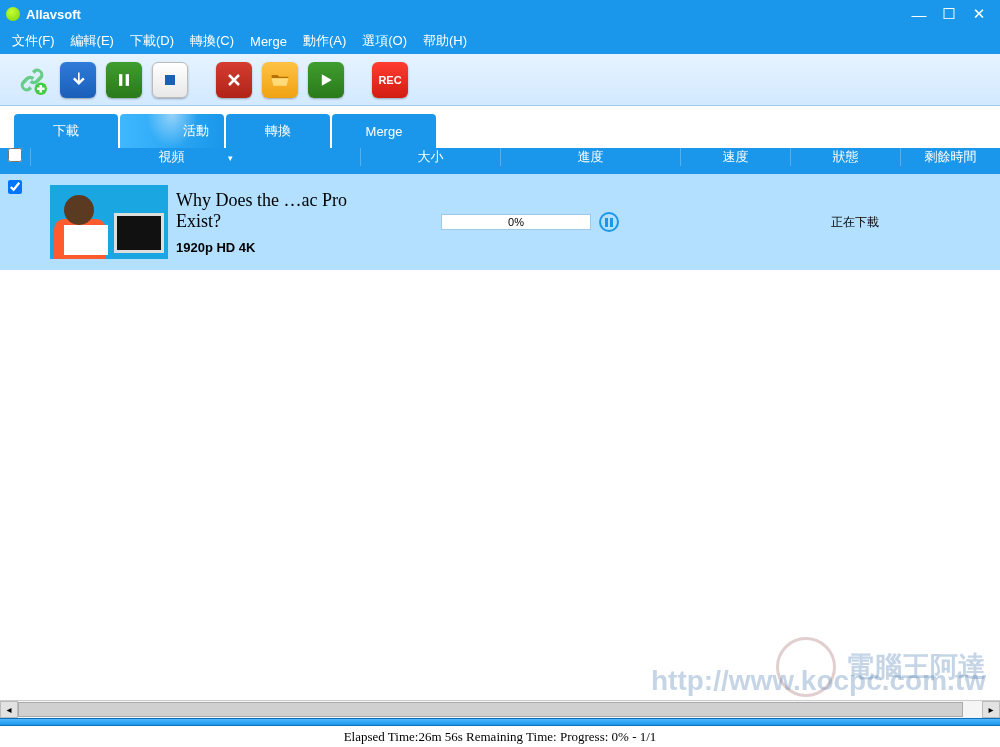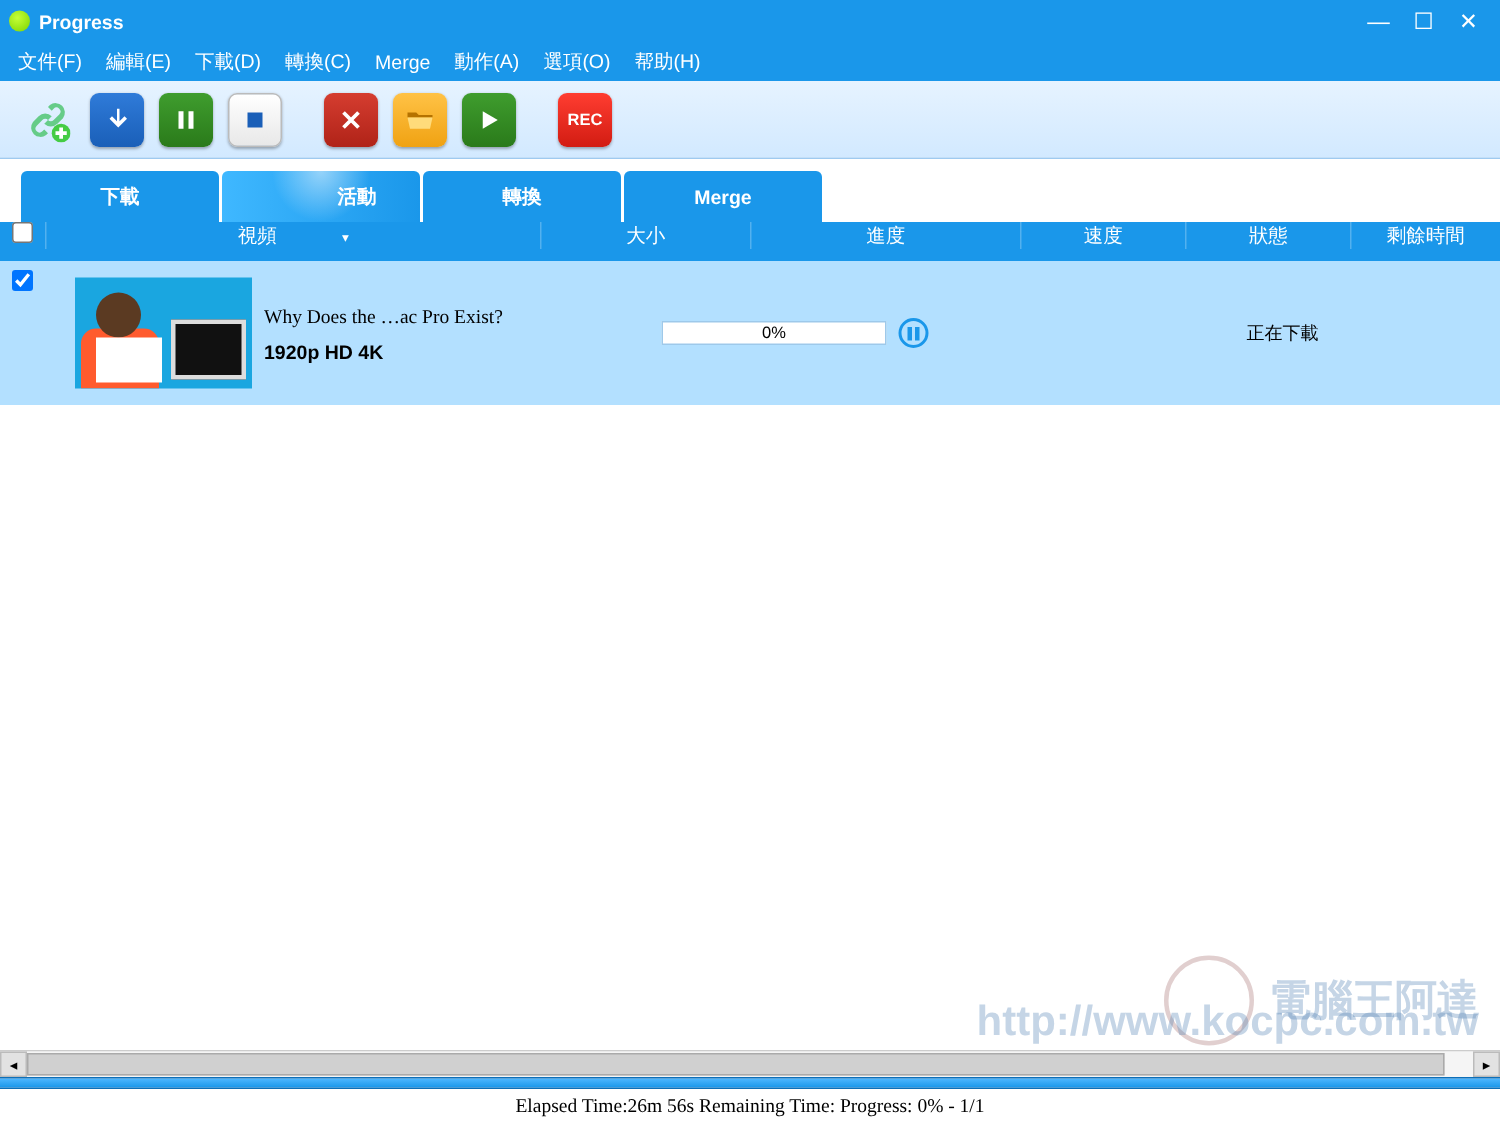--- a/index.html
+++ b/index.html
@@ -20,21 +20,21 @@
 .link-btn { width: 36px; height: 36px; background: transparent; box-shadow: none; }
 .blue { background: linear-gradient(#2f7bd9,#1a5fb8); }
 .green { background: linear-gradient(#3f9d2e,#2a7a1a); }
 .white { background: linear-gradient(#ffffff,#e8e8e8); border:1px solid #bbb; }
 .red { background: linear-gradient(#d53d30,#b02318); }
 .yellow { background: linear-gradient(#ffc246,#f0a212); }
 .rec-btn { background: linear-gradient(#ff3d31,#d21c12); color:#fff; font-size:11px; font-weight:bold; }
 .divider { width: 8px; }
 
 .tabs { display: flex; background: #fff; padding: 8px 0 0 14px; }
-.tab { width: 132px; height: 34px; background: #1a97ea; color: #fff; display: flex; align-items: center; justify-content: center; font-size: 13px; border-top-left-radius: 4px; border-top-right-radius: 4px; margin-right: 2px; cursor: pointer; font-weight: bold; }
+.tab { width: 104px; height: 34px; background: #1a97ea; color: #fff; display: flex; align-items: center; justify-content: center; font-size: 13px; border-top-left-radius: 4px; border-top-right-radius: 4px; margin-right: 2px; cursor: pointer; }
 .tab.active { background: linear-gradient(90deg,#3fb8ff 0%, #1a97ea 100%); position: relative; padding-left: 48px; }
 .tab.shine::before { content:''; position:absolute; top:0; left:25%; width:50%; height:100%; background: radial-gradient(ellipse at center top, rgba(255,255,255,.5), transparent 70%); }
 
 .colhead { display: flex; background: #1a97ea; color: #fff; font-size: 13px; height: 26px; align-items: flex-start; }
 .colhead .chk { width: 30px; display:flex; justify-content:center; }
 .colhead .c { text-align: center; border-left: 1px solid rgba(255,255,255,.25); padding: 0 4px; }
 .c-video { flex: 0 0 330px; }
 .c-size { flex: 0 0 140px; }
 .c-prog { flex: 0 0 180px; }
 .c-speed { flex: 0 0 110px; }
@@ -43,21 +43,21 @@
 
 .rowarea { background: #fff; height: 544px; position: relative; }
 .row { display: flex; align-items: center; height: 96px; background: #b3e0ff; font-size: 13px; }
 .row .chk { width: 30px; display:flex; justify-content:center; align-items:flex-start; padding-top:6px; height:100%; }
 .thumb { width: 118px; height: 74px; margin: 0 8px 0 20px; background: #1aa6e0; position: relative; overflow: hidden; }
 .thumb .monitor { position:absolute; right:4px; bottom:6px; width:50px; height:40px; background:#111; border:3px solid #ddd; }
 .thumb .person { position:absolute; left:14px; top:10px; width:30px; height:30px; background:#5b3a22; border-radius:50%; }
 .thumb .body { position:absolute; left:4px; top:34px; width:52px; height:40px; background:#ff5b2e; border-radius:10px 10px 0 0; }
 .thumb .box { position:absolute; left:14px; bottom:4px; width:44px; height:30px; background:#fff; }
 .vmeta { flex: 0 0 194px; }
-.vmeta .t1 { font-family: "Times New Roman", serif; font-size: 13px; margin-bottom: 8px; }
+.vmeta .t1 { font-family: "Times New Roman", serif; font-size: 18px; margin-bottom: 8px; }
 .vmeta .t2 { font-weight: bold; font-size: 13px; }
 .progcell { flex: 0 0 320px; display:flex; align-items:center; justify-content:center; gap:8px; }
 .pbar { width: 150px; height: 16px; background: #fff; border: 1px solid #9ec9ea; position: relative; font-size: 11px; display:flex; align-items:center; justify-content:center; }
 .speedcell { flex: 0 0 110px; }
 .statuscell { flex: 0 0 110px; text-align:center; font-size:12px; }
 .pause-icon { width:20px; height:20px; border-radius:50%; border:2px solid #1a97ea; display:flex; align-items:center; justify-content:center; color:#1a97ea; cursor:pointer; }
 .pause-icon::before { content:''; width:3px; height:9px; background:#1a97ea; box-shadow:5px 0 0 #1a97ea; margin-right:5px; }
 
 .hscroll { position:absolute; bottom:0; left:0; right:0; height:18px; background:#f0f0f0; border-top:1px solid #ccc; display:flex; }
 .hscroll .arr { width:18px; background:#e2e2e2; border:1px solid #bbb; display:flex; align-items:center; justify-content:center; font-size:10px; cursor:pointer; }
@@ -70,21 +70,21 @@
 .watermark { position:absolute; right:14px; bottom:50px; opacity:.35; font-size:28px; font-weight:bold; color:#5b88b8; display:flex; align-items:center; gap:10px; pointer-events:none; }
 .watermark .face{ width:60px; height:60px; border:3px solid #a77; border-radius:50%; position:relative; }
 
 input[type=checkbox]{ width:14px; height:14px; }
 </style>
 </head>
 <body>
 
 <div class="titlebar">
   <span class="app-icon"></span>
-  <span class="title">Progress</span>
+  <span class="title">Allavsoft</span>
   <span class="winbtn">—</span>
   <span class="winbtn">☐</span>
   <span class="winbtn">✕</span>
 </div>
 
 <div class="menubar">
   <span>文件(F)</span>
   <span>編輯(E)</span>
   <span>下載(D)</span>
   <span>轉換(C)</span>

